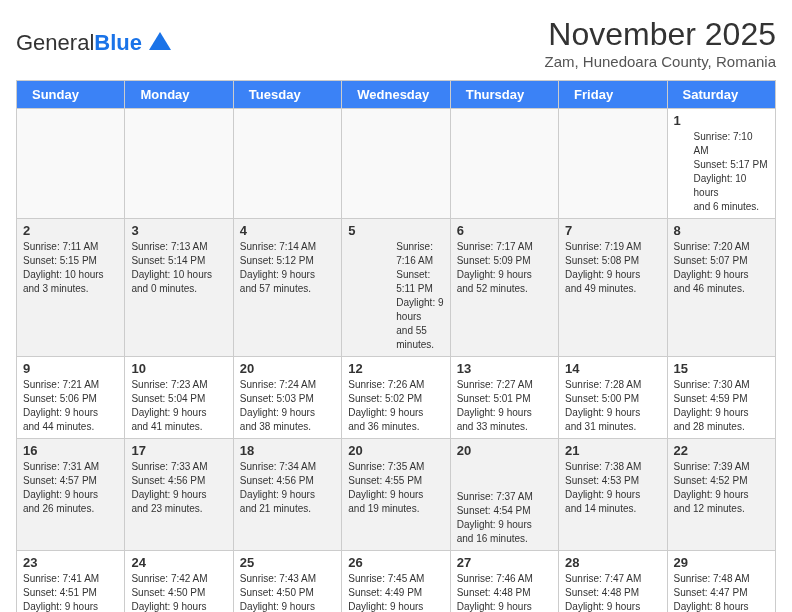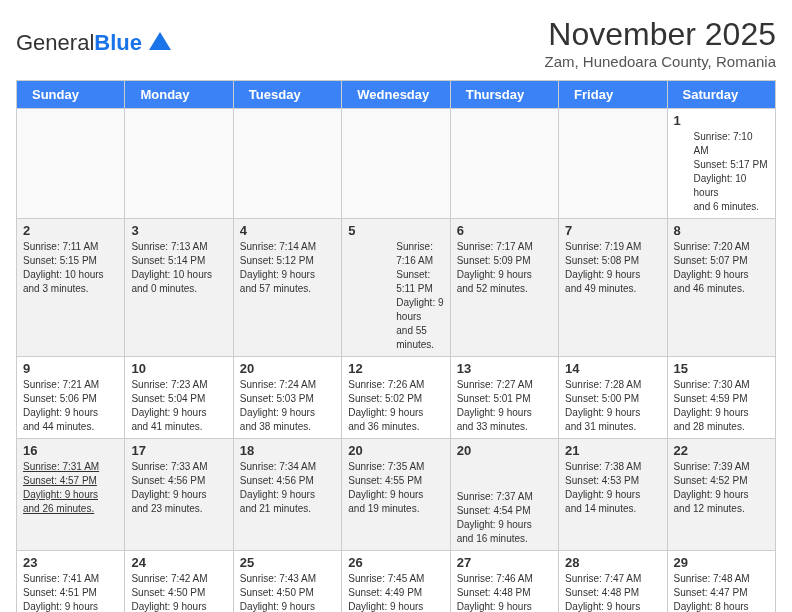--- a/index.html
+++ b/index.html
@@ -231,21 +231,21 @@
           <span class="day-number">15</span>
           <div class="day-info" style="white-space: pre-line;">Sunrise: 7:30 AM
 Sunset: 4:59 PM
 Daylight: 9 hours
 and 28 minutes.</div>
         </td>
       </tr>
       <tr class="row-shade">
         <td>
           <span class="day-number">16</span>
-          <div class="day-info" style="white-space: pre-line; text-decoration: underline;">Sunrise: 7:31 AM
+          <div class="day-info" style="white-space: pre-line;">Sunrise: 7:31 AM
 Sunset: 4:57 PM
 Daylight: 9 hours
 and 26 minutes.</div>
         </td>
         <td>
           <span class="day-number">17</span>
           <div class="day-info" style="white-space: pre-line;">Sunrise: 7:33 AM
 Sunset: 4:56 PM
 Daylight: 9 hours
 and 23 minutes.</div>

